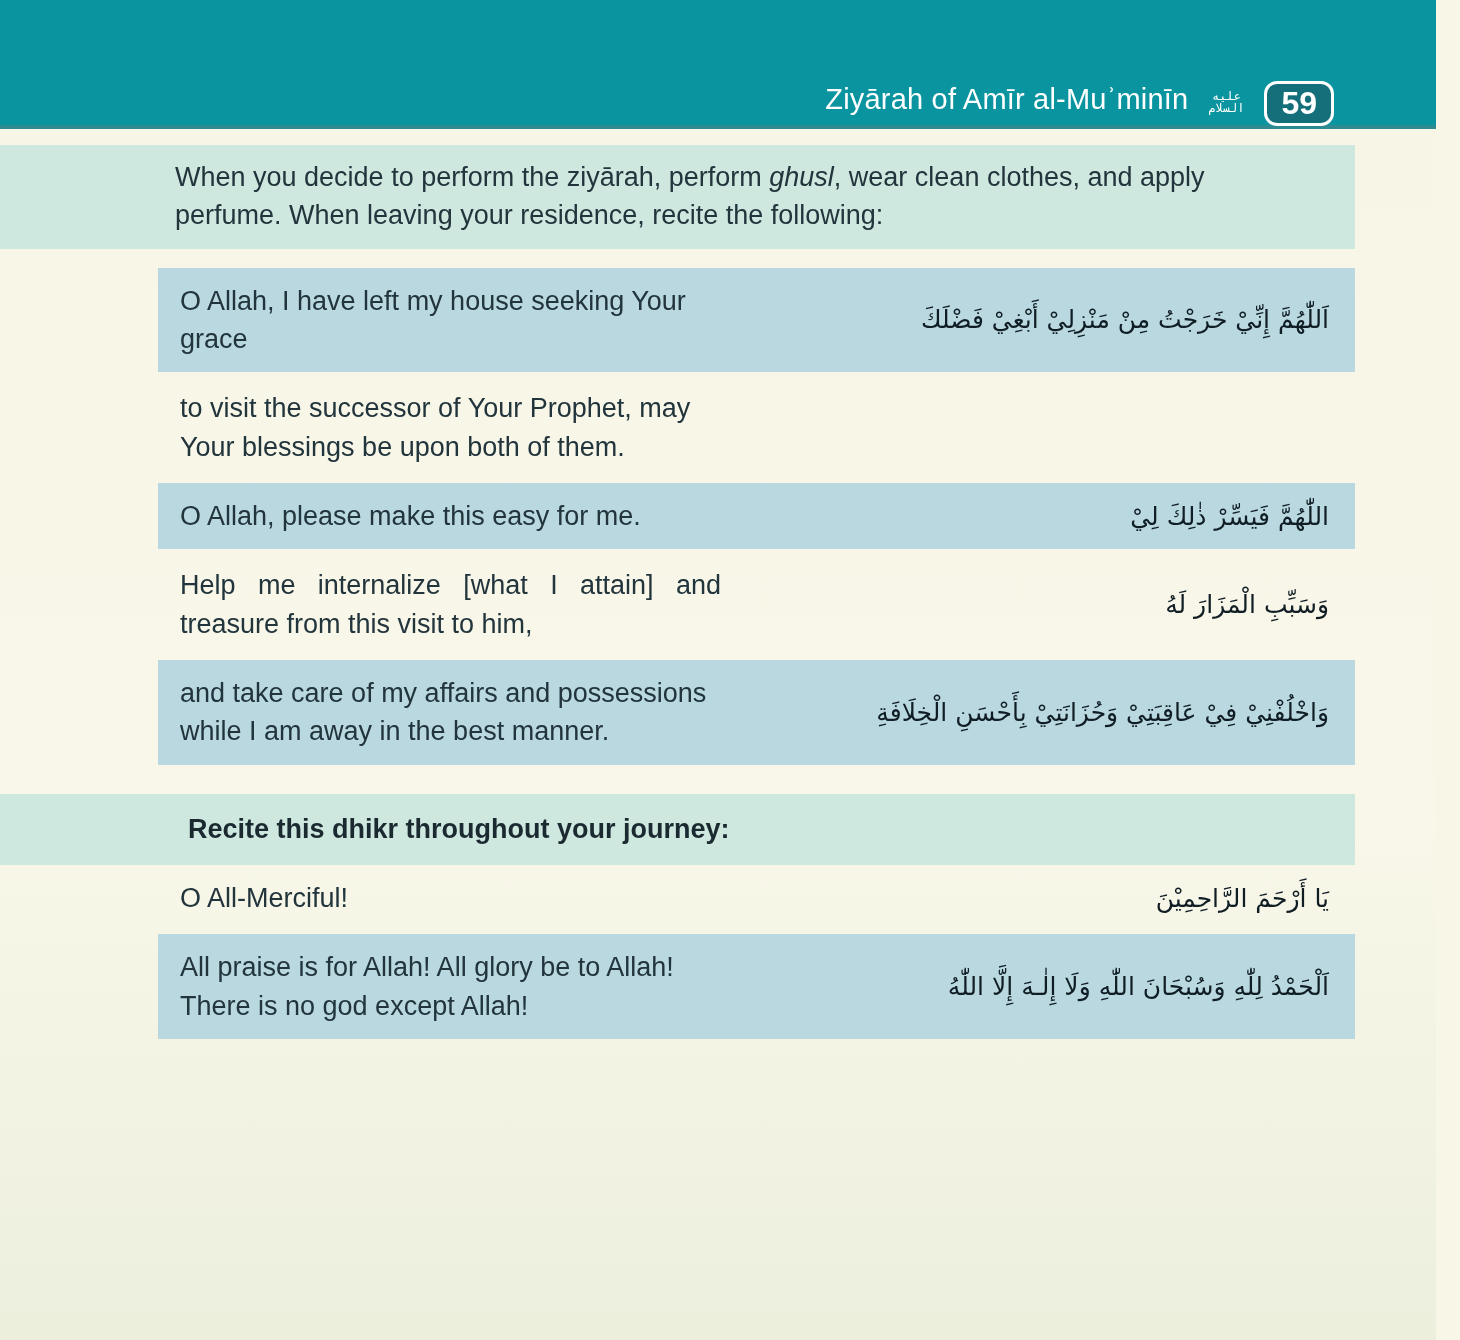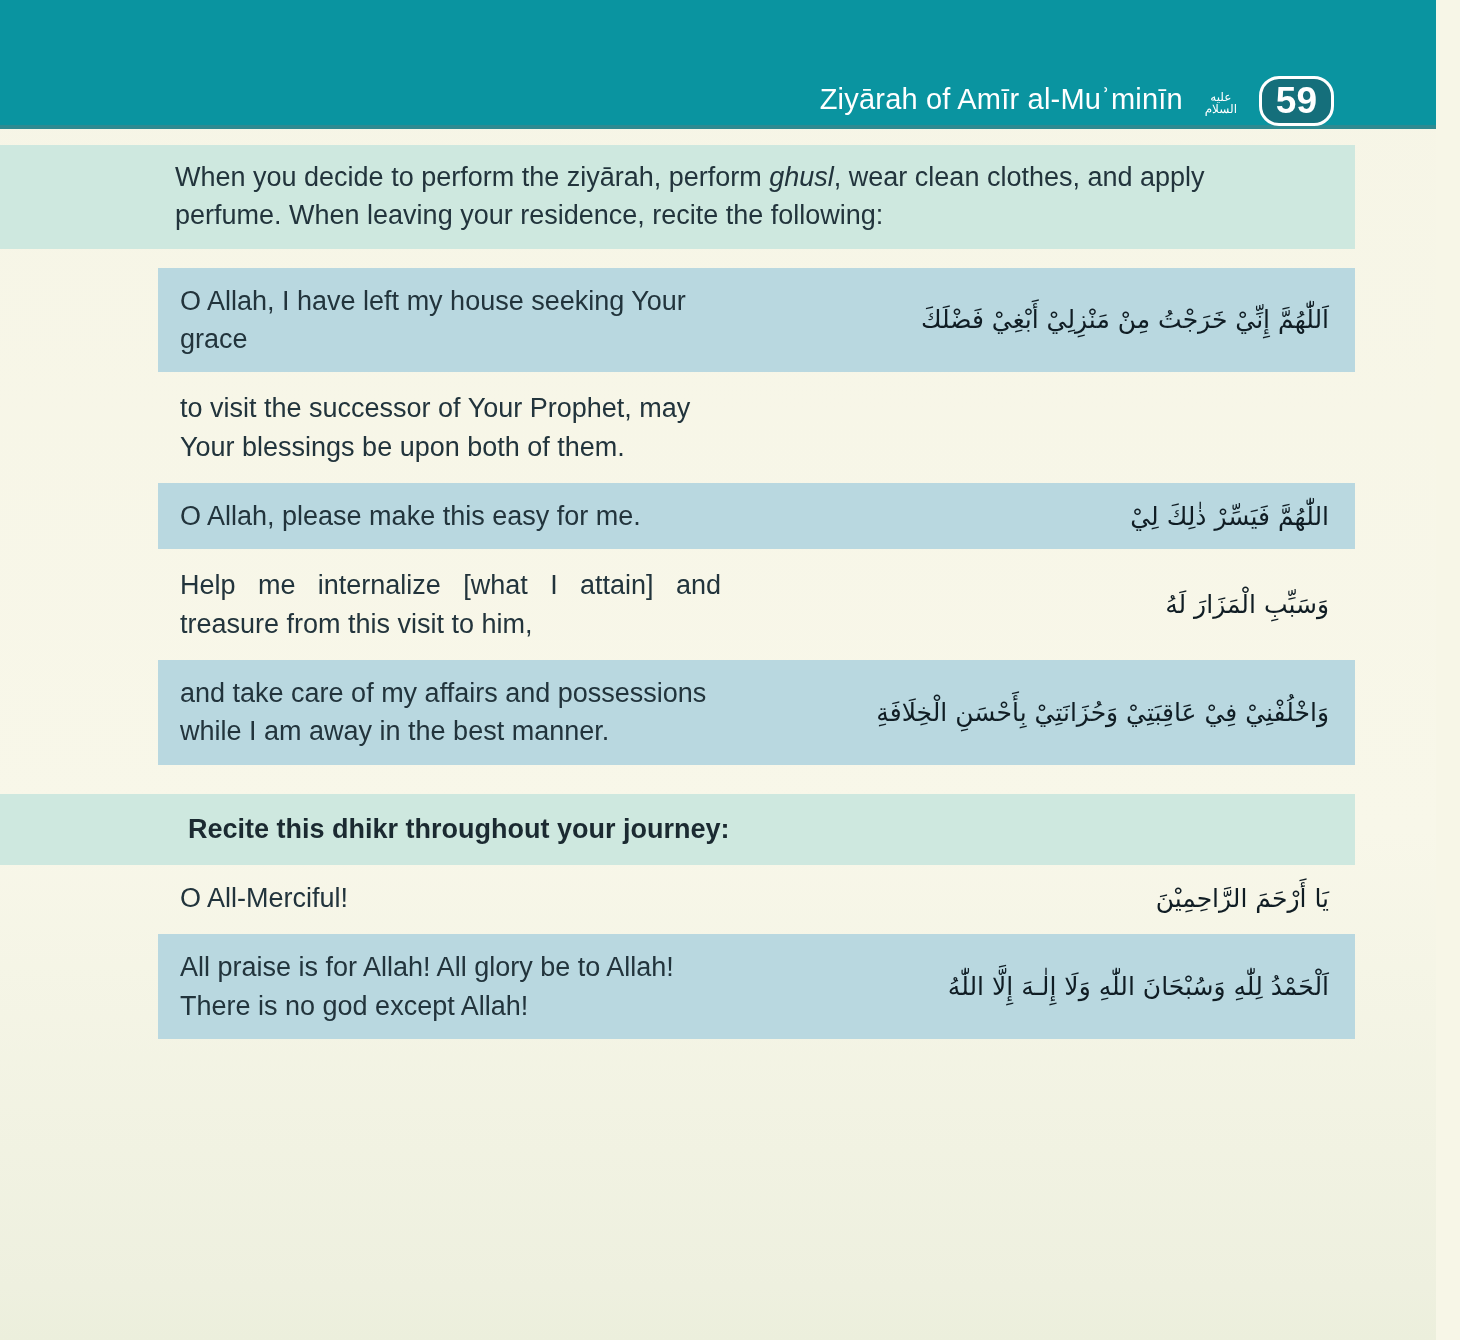--- a/index.html
+++ b/index.html
@@ -13,28 +13,28 @@
     background:linear-gradient(180deg,#f6f5e6 0%,#f8f7e9 62%,#eef0df 96%,#ecefdc 100%);
   }
   
   .header-band{
     height:129px;background:#0a94a0;border-bottom:4px solid #2e8a91;
     display:flex;justify-content:flex-end;align-items:flex-end;
     padding:0 102px 6px 0;gap:16px;box-sizing:border-box;
   }
   .header-title{color:#ffffff;font-size:29px;letter-spacing:.2px;line-height:1;padding-bottom:5px;}
   .honorific{
-    display:inline-block;width:44px;font-family:Liberation Sans, sans-serif;
+    display:inline-block;width:44px;font-family:Liberation Mono, monospace;
     font-size:12px;line-height:1.02;text-align:center;direction:rtl;
     vertical-align:middle;white-space:normal;word-break:break-word;
   }
   .header-band .honorific{color:#ffffff;padding-bottom:4px;}
   .badge{
-    background:#156f7b;border:3px solid #ffffff;border-radius:20px;
-    color:#ffffff;font-size:37px;font-weight:bold;
+    background:#156f7b;border:3px solid #ffffff;border-radius:13px;
+    color:#ffffff;font-size:32px;font-weight:bold;
     padding:3px 14px 4px;position:relative;top:7px;line-height:1;
   }
   
   .title-box{
     margin:23px 0 0 158px;width:688px;box-sizing:border-box;
     border:2.5px dotted #44443a;border-radius:15px;
     text-align:center;padding:21px 8px 19px;
   }
   .title-text{font-size:32px;font-weight:bold;color:#20262b;vertical-align:middle;}
   .title-box .honorific{color:#2c2c24;width:40px;font-size:11px;margin-left:10px;}

